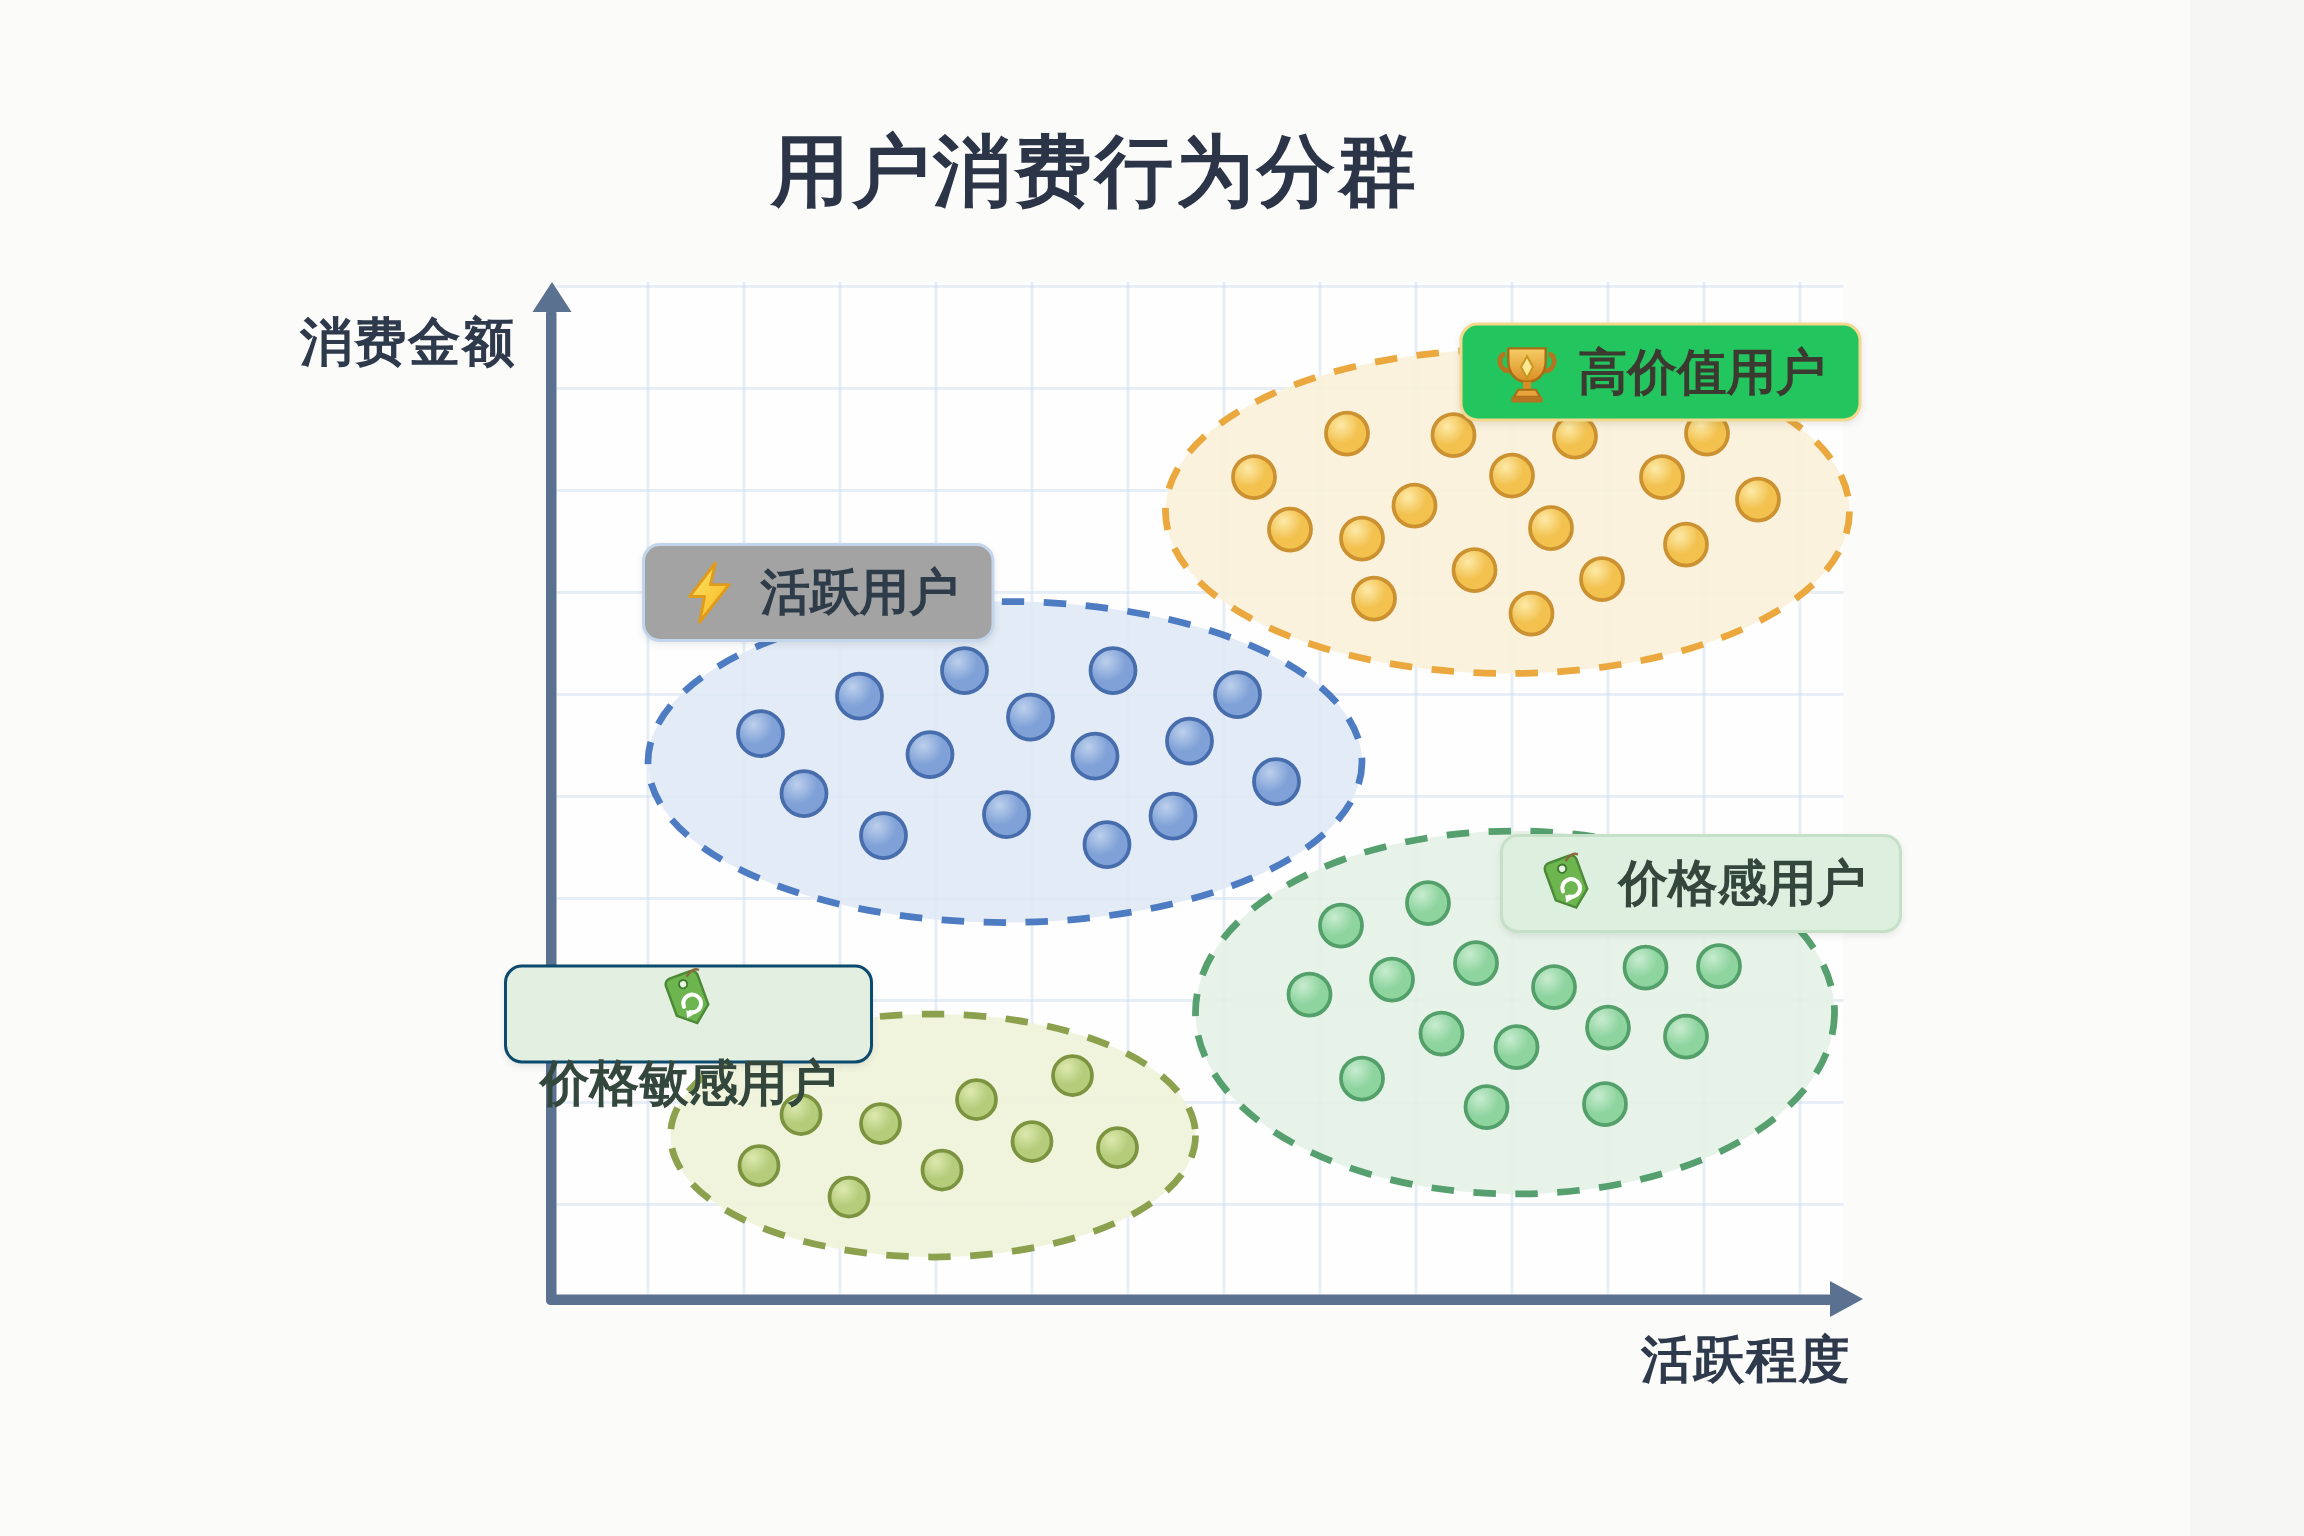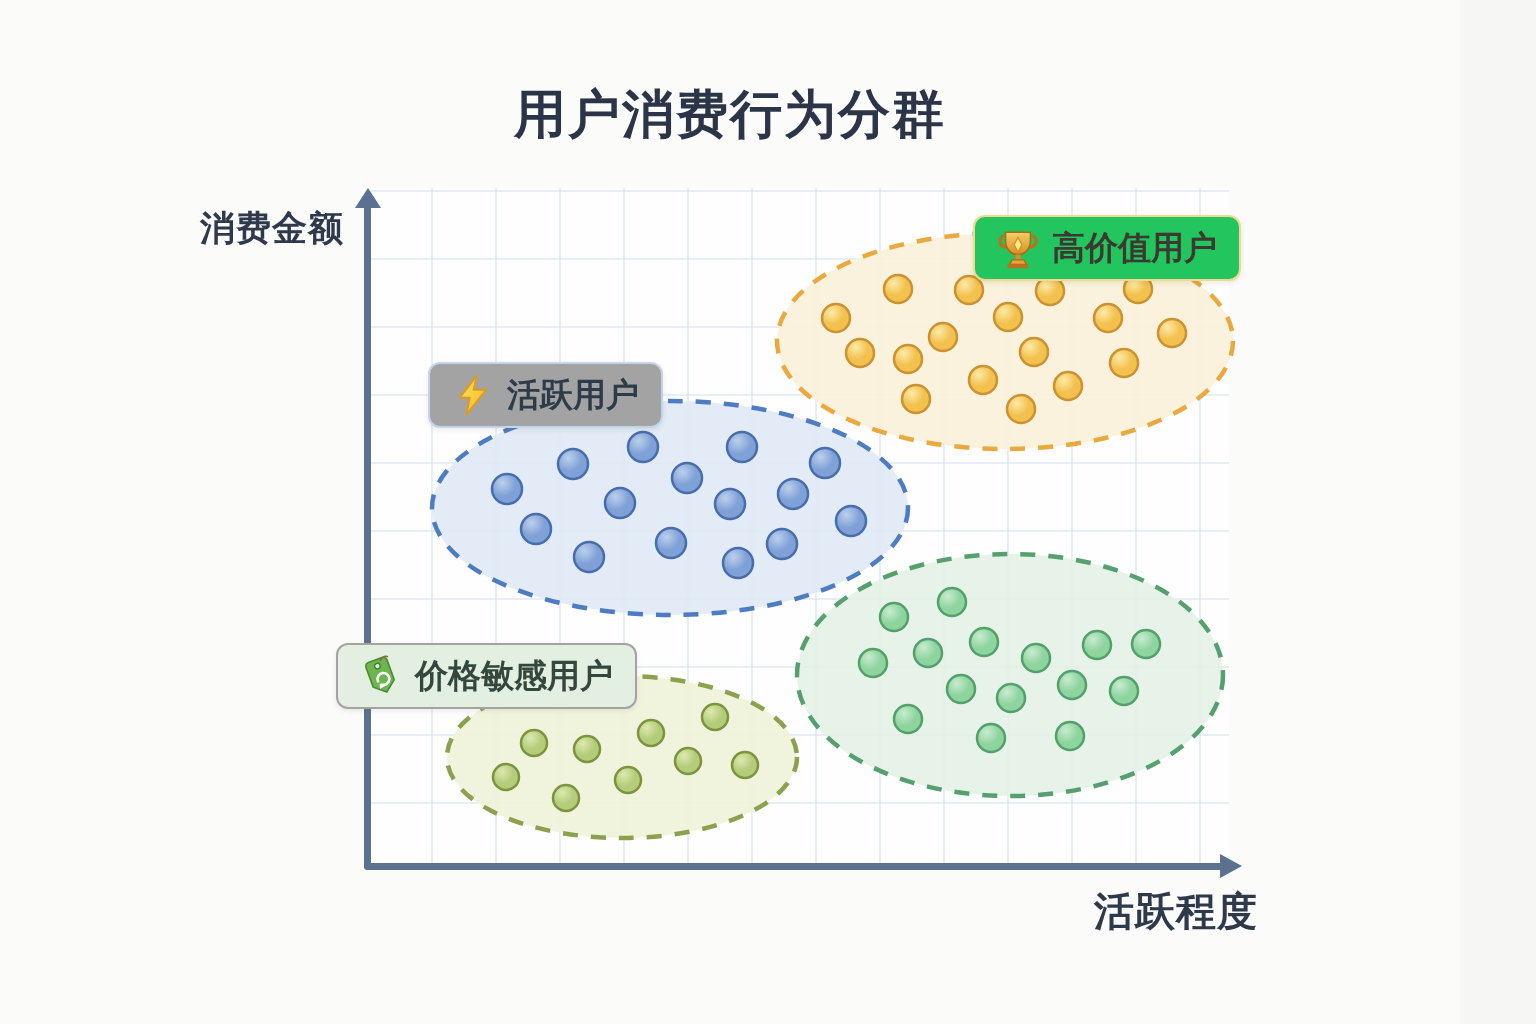--- a/index.html
+++ b/index.html
@@ -40,36 +40,36 @@
     position:absolute;left:1220px;top:854px;width:0;height:0;
     border-top:12px solid transparent;border-bottom:12px solid transparent;
     border-left:22px solid #5b7190;
   }
   .y-axis-label{
     position:absolute;left:200px;top:192px;
     font-size:35px;font-weight:bold;color:#2e3a4c;letter-spacing:1px;margin-top:13px;
   }
   .x-axis-label{
     position:absolute;left:1094px;top:884px;
-    font-size:40px;font-weight:bold;color:#2e3a4c;letter-spacing:1px;
+    font-size:34px;font-weight:bold;color:#2e3a4c;letter-spacing:1px;
   }
   
   #chart-svg{position:absolute;left:0;top:0;width:1536px;height:1024px;}
   
   .badge{
     position:absolute;height:62px;display:flex;align-items:center;gap:13px;
     padding:0 22px;border-radius:12px;font-size:33px;font-weight:bold;
     box-shadow:0 2px 5px rgba(60,70,60,.10);
     white-space:nowrap;
   }
   .badge svg{width:42px;height:42px;flex:0 0 auto;}
   .badge-high-value{left:973px;top:195px;background:#22c55e;border:2px solid #f3d88d;color:#3c3a30;margin-top:20px;}
   .badge-active{left:428px;top:362px;background:#a3a3a3;border:2px solid #c3d5ea;color:#2e3b49;}
   .badge-price-sense{left:1000px;top:556px;background:#ddefde;border:2px solid #c6e0c8;color:#34473c;}
-  .badge-price-sensitive{left:336px;top:643px;background:#e3efe1;border:2px solid #a3a3a3;color:#34473c;}
+  .badge-price-sensitive{left:336px;top:643px;background:#e3efe1;border:2px solid #0c4a6e;color:#34473c;flex-direction:column;}
 </style>
 </head>
 <body>
 
 <div class="canvas">
 
   <div class="chart-title">用户消费行为分群</div>
 
   <div class="plot-grid"></div>
 
@@ -191,27 +191,39 @@
       <path d="M54,14 C62,14 62,30 50,31" fill="none" stroke="#b5741f" stroke-width="5"></path>
       <path d="M13,8 h38 v13 c0,13 -8.5,21 -19,21 s-19,-8 -19,-21 z" fill="url(#cupg)" stroke="#a96c14" stroke-width="2.5"></path>
       <polygon points="32,16 38,27 32,38 26,27" fill="#fce890" stroke="#c8951f" stroke-width="2"></polygon>
       <rect x="28" y="42" width="8" height="8" fill="#d98e24"></rect>
       <path d="M23,50 h18 l4,7 h-26 z" fill="#e8a33d" stroke="#a96c14" stroke-width="2"></path>
       <rect x="16" y="57" width="32" height="6" rx="2" fill="#b5741f"></rect>
     </svg>
     <span>高价值用户</span>
   </div>
 
-
-  <div class="badge badge-price-sensitive">
+  <div class="badge badge-price-sense">
     <svg viewBox="0 0 64 64">
       <g transform="rotate(-20 32 32)">
         <path d="M21,6 h22 a6,6 0 0 1 6,6 v32 l-17,14 l-17,-14 v-32 a6,6 0 0 1 6,-6 z" fill="#6db54f" stroke="#4c8a38" stroke-width="2.5"></path>
         <path d="M38,10 q9,-7 14,-2" fill="none" stroke="#8a6a3a" stroke-width="2.5"></path>
         <circle cx="32" cy="16" r="4.2" fill="#eaf6e4" stroke="#3f7a30" stroke-width="2"></circle>
         <path d="M25,38 a9,9 0 1 1 4,7" fill="none" stroke="#ffffff" stroke-width="4" stroke-linecap="round"></path>
         <polygon points="26,42 33,48 24,50" fill="#ffffff"></polygon>
       </g>
     </svg>
+    <span>价格感用户</span>
+  </div>
+
+  <div class="badge badge-price-sensitive">
+    <svg viewBox="0 0 64 64">
+      <g transform="rotate(-20 32 32)">
+        <path d="M21,6 h22 a6,6 0 0 1 6,6 v32 l-17,14 l-17,-14 v-32 a6,6 0 0 1 6,-6 z" fill="#6db54f" stroke="#4c8a38" stroke-width="2.5"></path>
+        <path d="M38,10 q9,-7 14,-2" fill="none" stroke="#8a6a3a" stroke-width="2.5"></path>
+        <circle cx="32" cy="16" r="4.2" fill="#eaf6e4" stroke="#3f7a30" stroke-width="2"></circle>
+        <path d="M25,38 a9,9 0 1 1 4,7" fill="none" stroke="#ffffff" stroke-width="4" stroke-linecap="round"></path>
+        <polygon points="26,42 33,48 24,50" fill="#ffffff"></polygon>
+      </g>
+    </svg>
     <span>价格敏感用户</span>
   </div>
 
 </div>
 
 </body></html>

